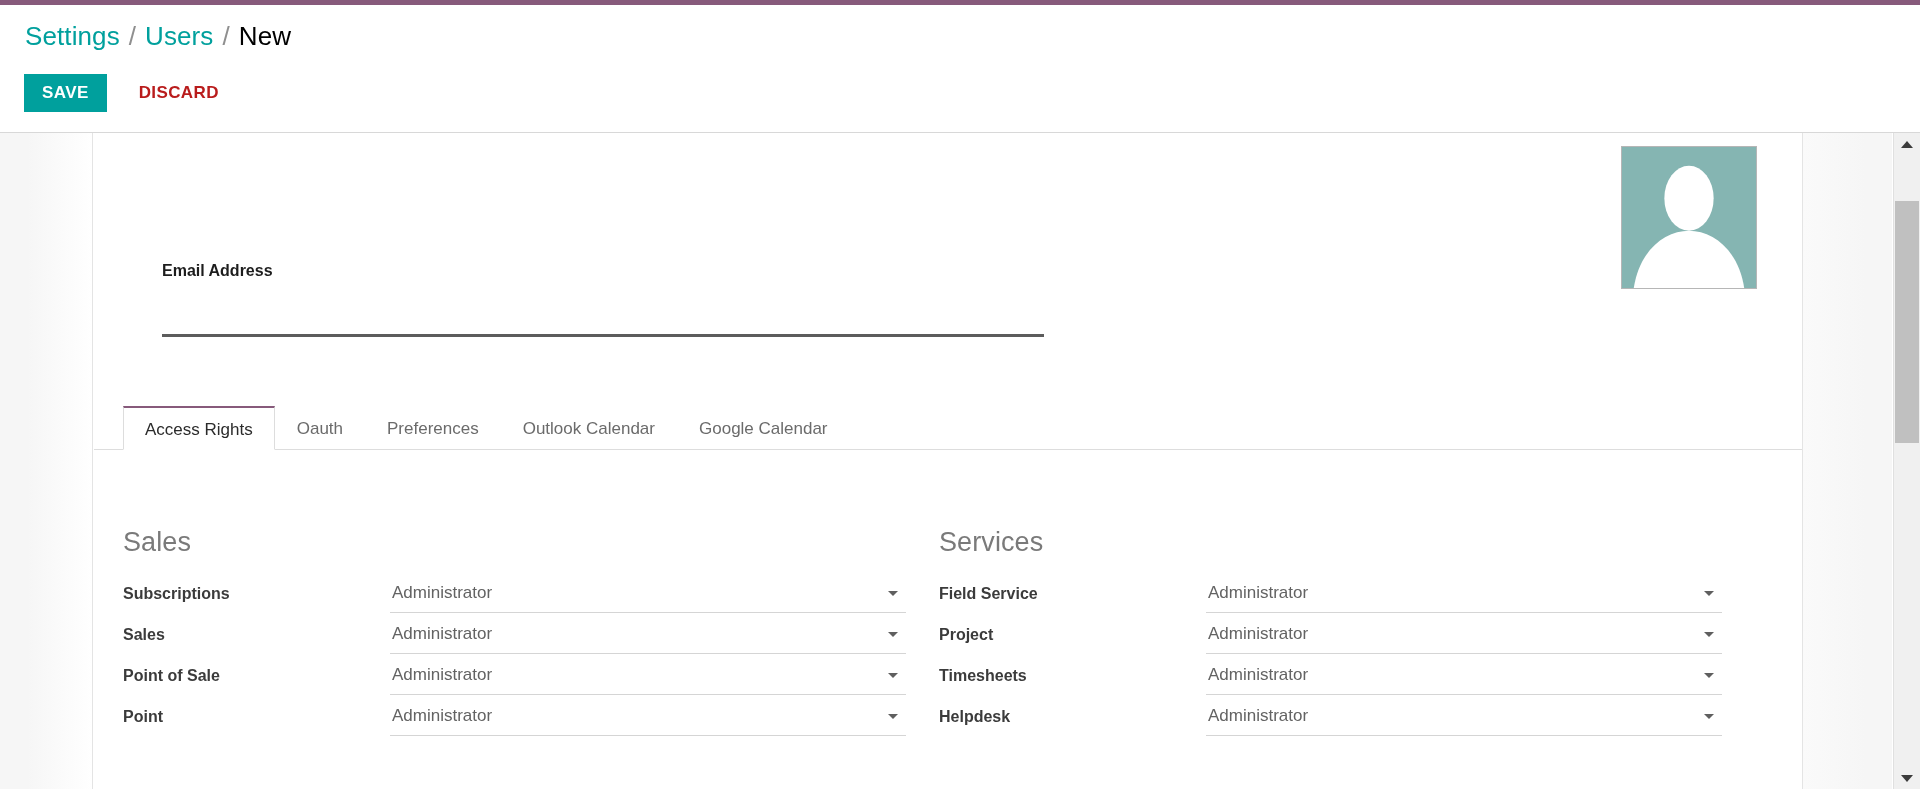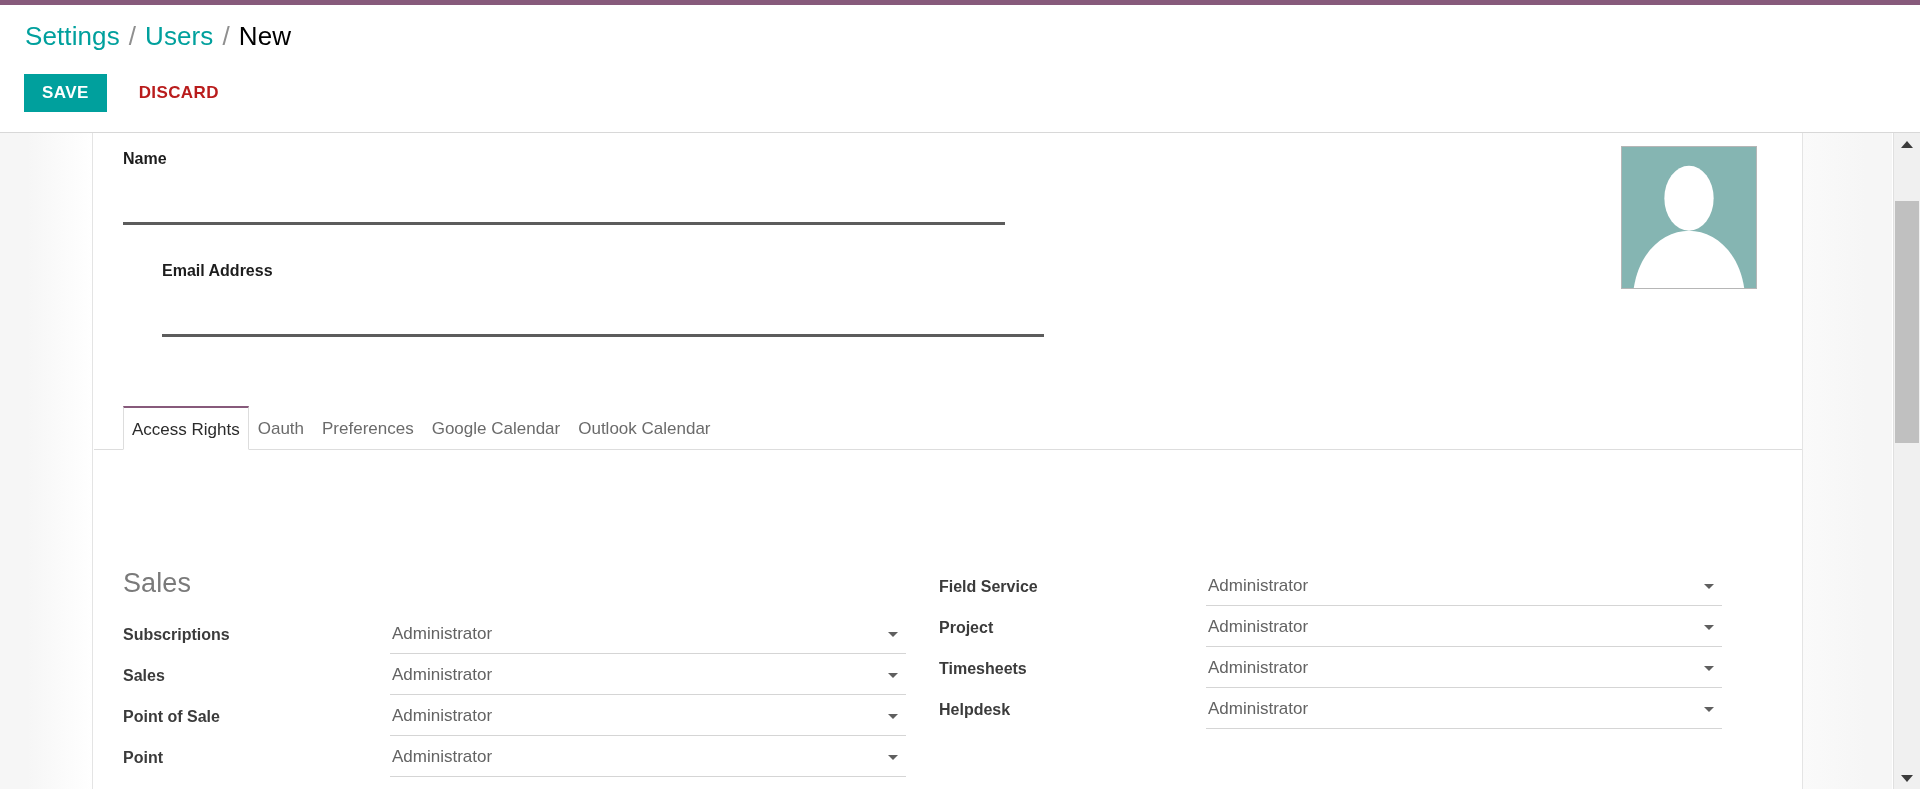--- a/index.html
+++ b/index.html
@@ -187,21 +187,21 @@
     height: 53px;
     border-bottom: 1px solid #dddddd;
     display: flex;
     align-items: flex-end;
     padding-left: 29px;
   }
   .tab {
     position: relative;
     height: 44px;
     line-height: 44px;
-    padding: 0 8px;
+    padding: 0 21px;
     font-size: 17px;
     color: #6b6b6b;
     background: transparent;
     border: 1px solid transparent;
     border-bottom: none;
     cursor: pointer;
     white-space: nowrap;
     top: 1px;
     margin-top: 44px;
   }
@@ -214,21 +214,21 @@
   }
 
   
   .settings-area {
     position: absolute;
     top: 318px;
     left: 0;
     width: 1708px;
     height: 338px;
     background: #ffffff;
-    padding-top: 115px;
+    padding-top: 74px;
   }
   .settings-grid {
     display: flex;
     padding-left: 29px;
   }
   .settings-col { width: 806px; }
   .settings-col.second { margin-left: 10px; }
 
   .group-title {
     font-size: 27px;
@@ -345,44 +345,40 @@
 
   <div class="header-divider"></div>
 
   <div class="gutter-left"></div>
   <div class="gutter-right"></div>
 
   <div class="sheet">
 
     <div class="form-top">
 
-      <div class="field-block" id="name-block">
-        <div class="field-label">Name</div>
-        <input class="field-underline-input" type="text" placeholder="" style="">
-      </div>
 
       <div class="field-block" id="email-block">
         <div class="field-label">Email Address</div>
         <input class="field-underline-input" type="text" placeholder="" style="">
       </div>
 
       <div class="avatar-wrap">
         <svg viewBox="0 0 136 143" preserveAspectRatio="xMidYMid slice">
           <rect x="0" y="0" width="136" height="143" fill="#85b5b2"></rect>
           <ellipse cx="68" cy="52" rx="25" ry="33" fill="#ffffff"></ellipse>
           <path d="M68 85 C 44 85, 18 104, 12 143 L 124 143 C 118 104, 92 85, 68 85 Z" fill="#ffffff"></path>
         </svg>
       </div>
 
       <div class="tab-strip">
         <div class="tab active">Access Rights</div>
         <div class="tab">Oauth</div>
         <div class="tab">Preferences</div>
+        <div class="tab">Outlook Calendar</div>
         <div class="tab">Google Calendar</div>
-        <div class="tab">Outlook Calendar</div>
       </div>
     </div>
 
     <div class="settings-area">
       <div class="settings-grid">
 
         <div class="settings-col">
           <div class="group-title">Sales</div>
 
           <div class="setting-row">
@@ -412,20 +408,21 @@
           <div class="setting-row">
             <div class="setting-name">Point</div>
             <div class="setting-select">
               <span class="sel-value">Administrator</span>
               <span class="caret"></span>
             </div>
           </div>
         </div>
 
         <div class="settings-col second">
+          <div class="group-title">Services</div>
 
           <div class="setting-row">
             <div class="setting-name">Field Service</div>
             <div class="setting-select">
               <span class="sel-value">Administrator</span>
               <span class="caret"></span>
             </div>
           </div>
 
           <div class="setting-row">

